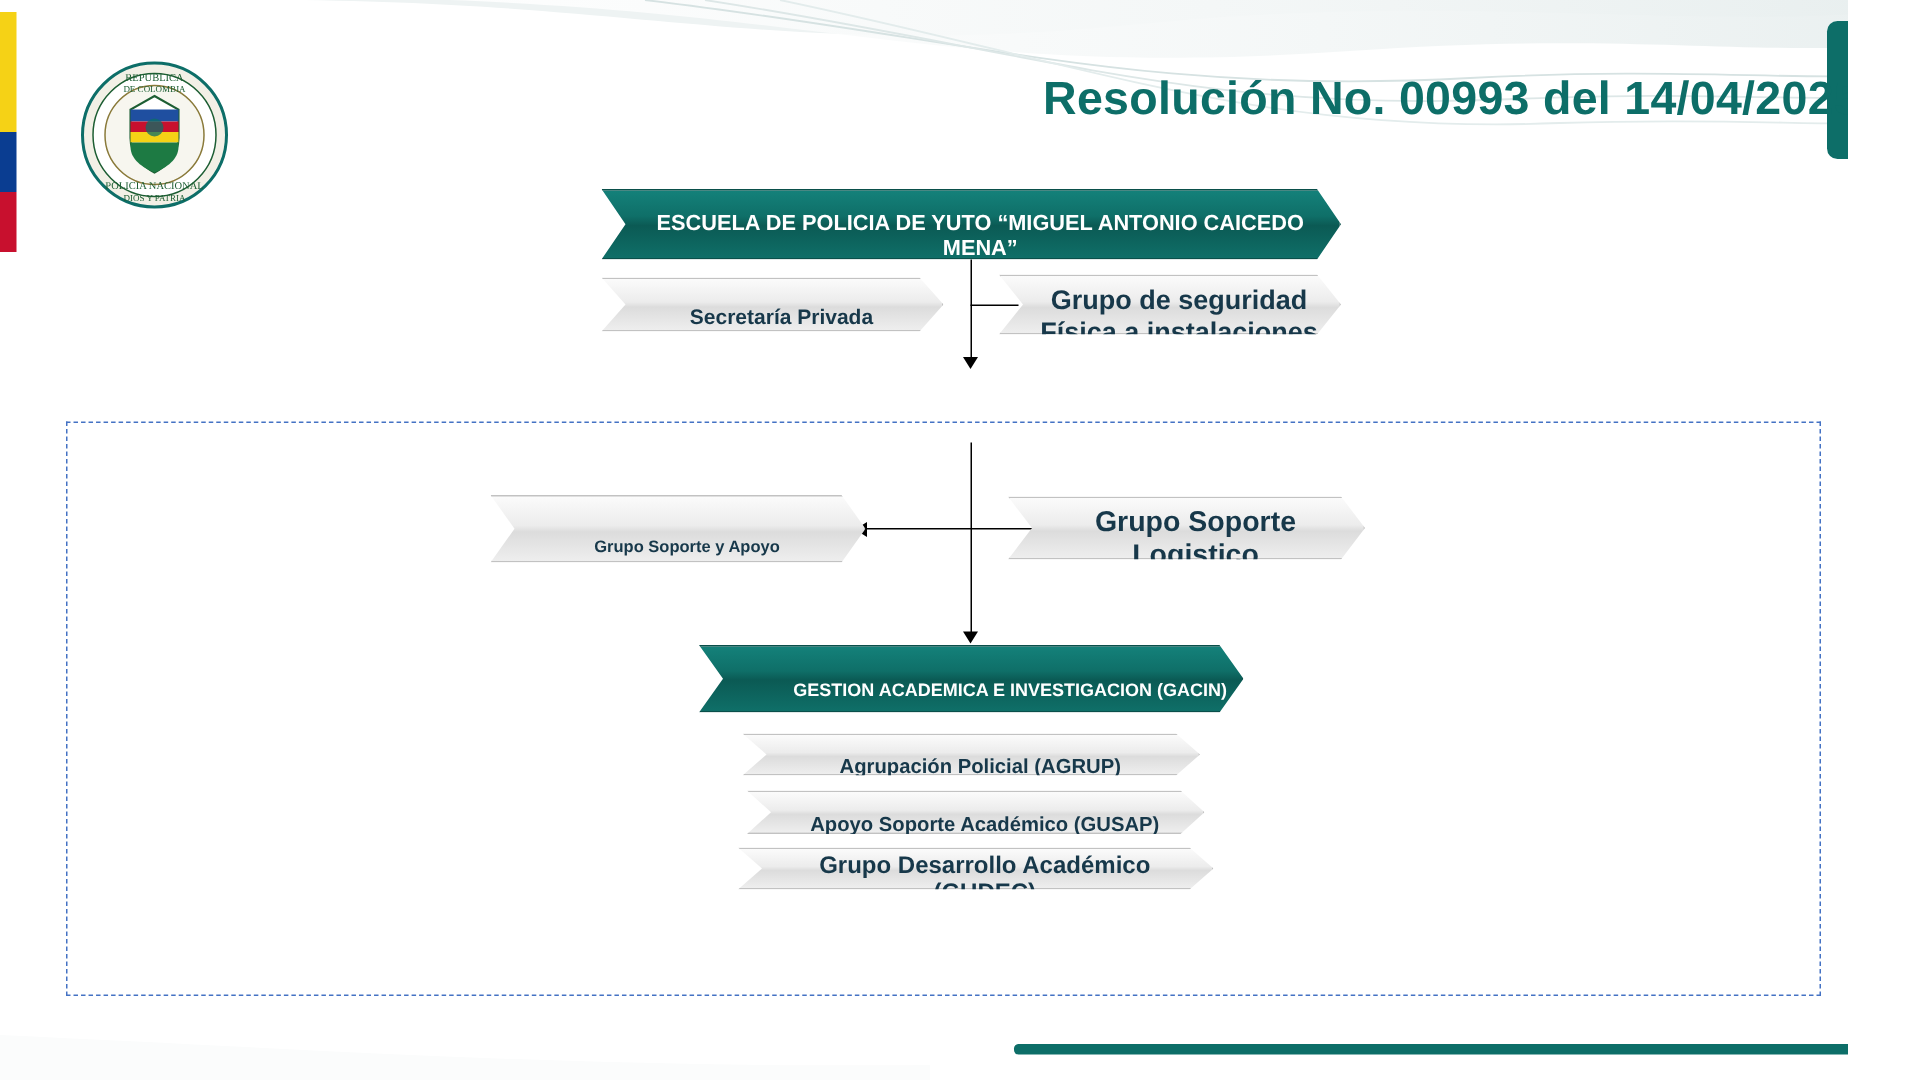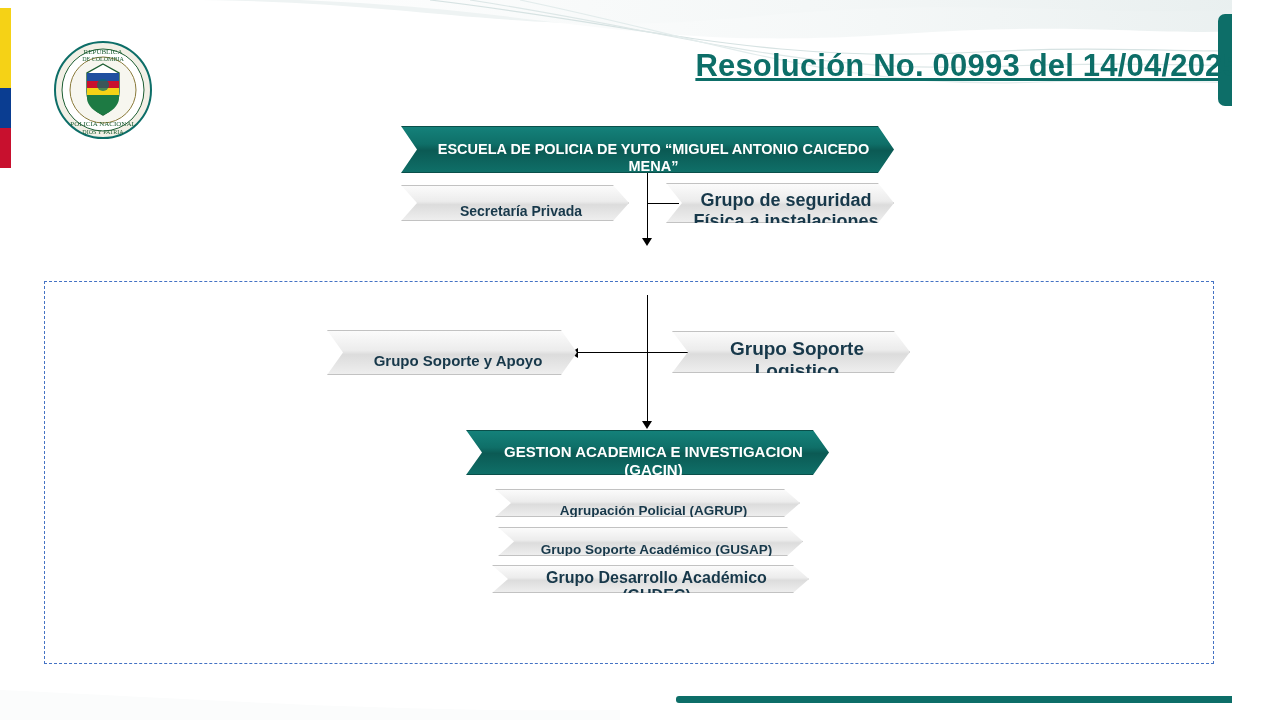--- a/index.html
+++ b/index.html
@@ -80,21 +80,20 @@
   .title {
     position: absolute;
     left: 520px;
     top: 48px;
     width: 720px;
     text-align: right;
     font-size: 31px;
     font-weight: bold;
     color: #0d6e68;
     letter-spacing: .2px;
-    text-decoration: underline;
   }
 
   
   .dashed-area {
     position: absolute;
     left: 44px;
     top: 281px;
     width: 1170px;
     height: 383px;
     border: 1px dashed #4472c4;
@@ -132,23 +131,23 @@
         #fbfbfb 0%, #ececec 45%, #dcdcdc 55%, #eeeeee 100%);
     border: 1px solid #c2c2c2;
     clip-path: polygon(0 0, calc(100% - 16px) 0, 100% 50%, calc(100% - 16px) 100%, 0 100%, 16px 50%);
   }
 
   
   #node-escuela   { left: 401px; top: 126px;  width: 493px; height: 47px;  font-size: 14.5px; }
   #node-secretaria{ left: 401px; top: 185px;  width: 228px; height: 36px;  font-size: 14px; }
   #node-seguridad { left: 666px; top: 183px;  width: 228px; height: 40px;  font-size: 18px; }
   #node-subdir    { left: 401px; top: 247px;  width: 493px; height: 48px;  font-size: 17px; }
-  #node-soporte-apoyo { left: 327px; top: 330px; width: 250px; height: 45px; font-size: 15px; }
+  #node-soporte-apoyo { left: 327px; top: 330px; width: 250px; height: 45px; font-size: 11px; align-items: flex-end; }
   #node-soporte-log   { left: 672px; top: 331px; width: 238px; height: 42px; font-size: 19px; }
-  #node-gacin     { left: 466px; top: 430px;  width: 363px; height: 45px;  font-size: 15px; }
+  #node-gacin     { left: 466px; top: 430px;  width: 363px; height: 45px;  font-size: 12px; text-align: right; }
   #node-agrup     { left: 495px; top: 489px;  width: 305px; height: 28px;  font-size: 13.5px; align-items: center; }
   #node-gusap     { left: 498px; top: 527px;  width: 305px; height: 29px;  font-size: 13.5px; }
   #node-gudec     { left: 492px; top: 565px;  width: 317px; height: 28px;  font-size: 16px; }
   #node-grinv     { left: 434px; top: 606px;  width: 450px; height: 32px;  font-size: 13.5px; }
 
   
   .conn {
     position: absolute;
     background: #000000;
   }
@@ -260,21 +259,21 @@
 
   <div class="node teal" id="node-gacin">
     <span class="label">GESTION ACADEMICA E INVESTIGACION (GACIN)</span>
   </div>
 
   <div class="node grey" id="node-agrup">
     <span class="label">Agrupación Policial (AGRUP)</span>
   </div>
 
   <div class="node grey" id="node-gusap">
-    <span class="label">Grupo Soporte Académico (GUSAP)</span>
+    <span class="label">Apoyo Soporte Académico (GUSAP)</span>
   </div>
 
   <div class="node grey" id="node-gudec">
     <span class="label">Grupo Desarrollo Académico (GUDEC)</span>
   </div>
 
 
 </div>
 
 </body></html>

